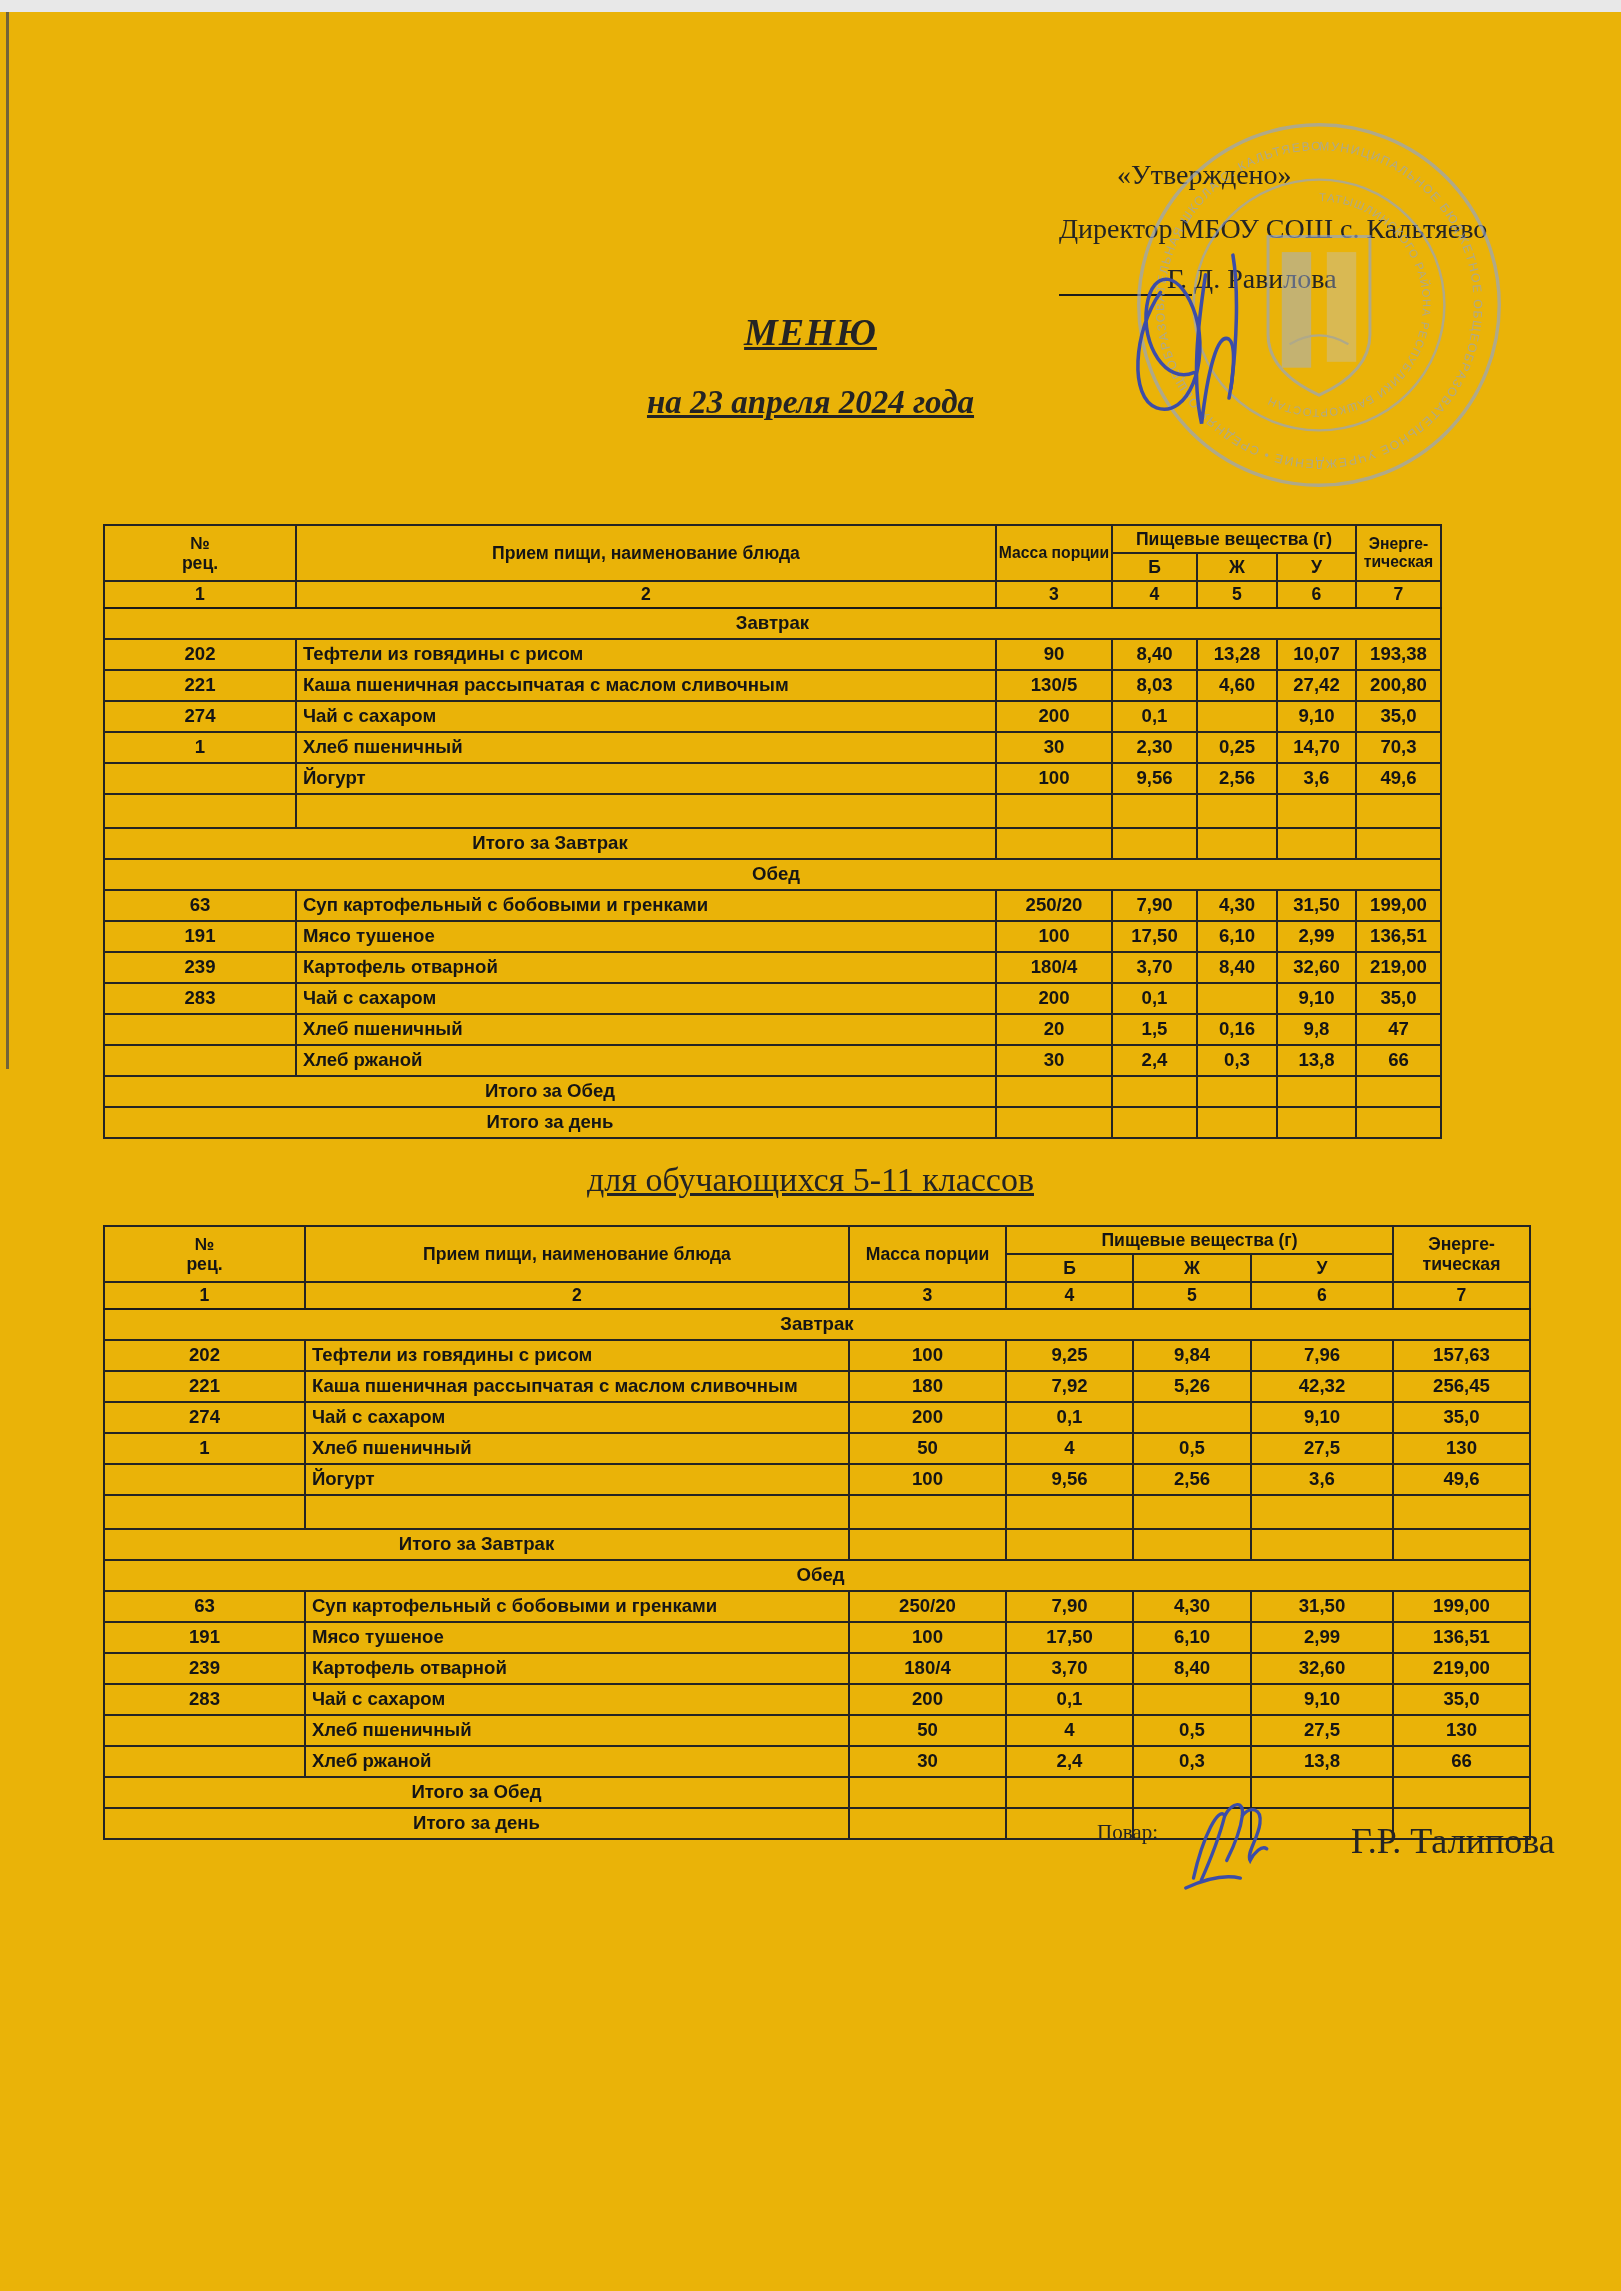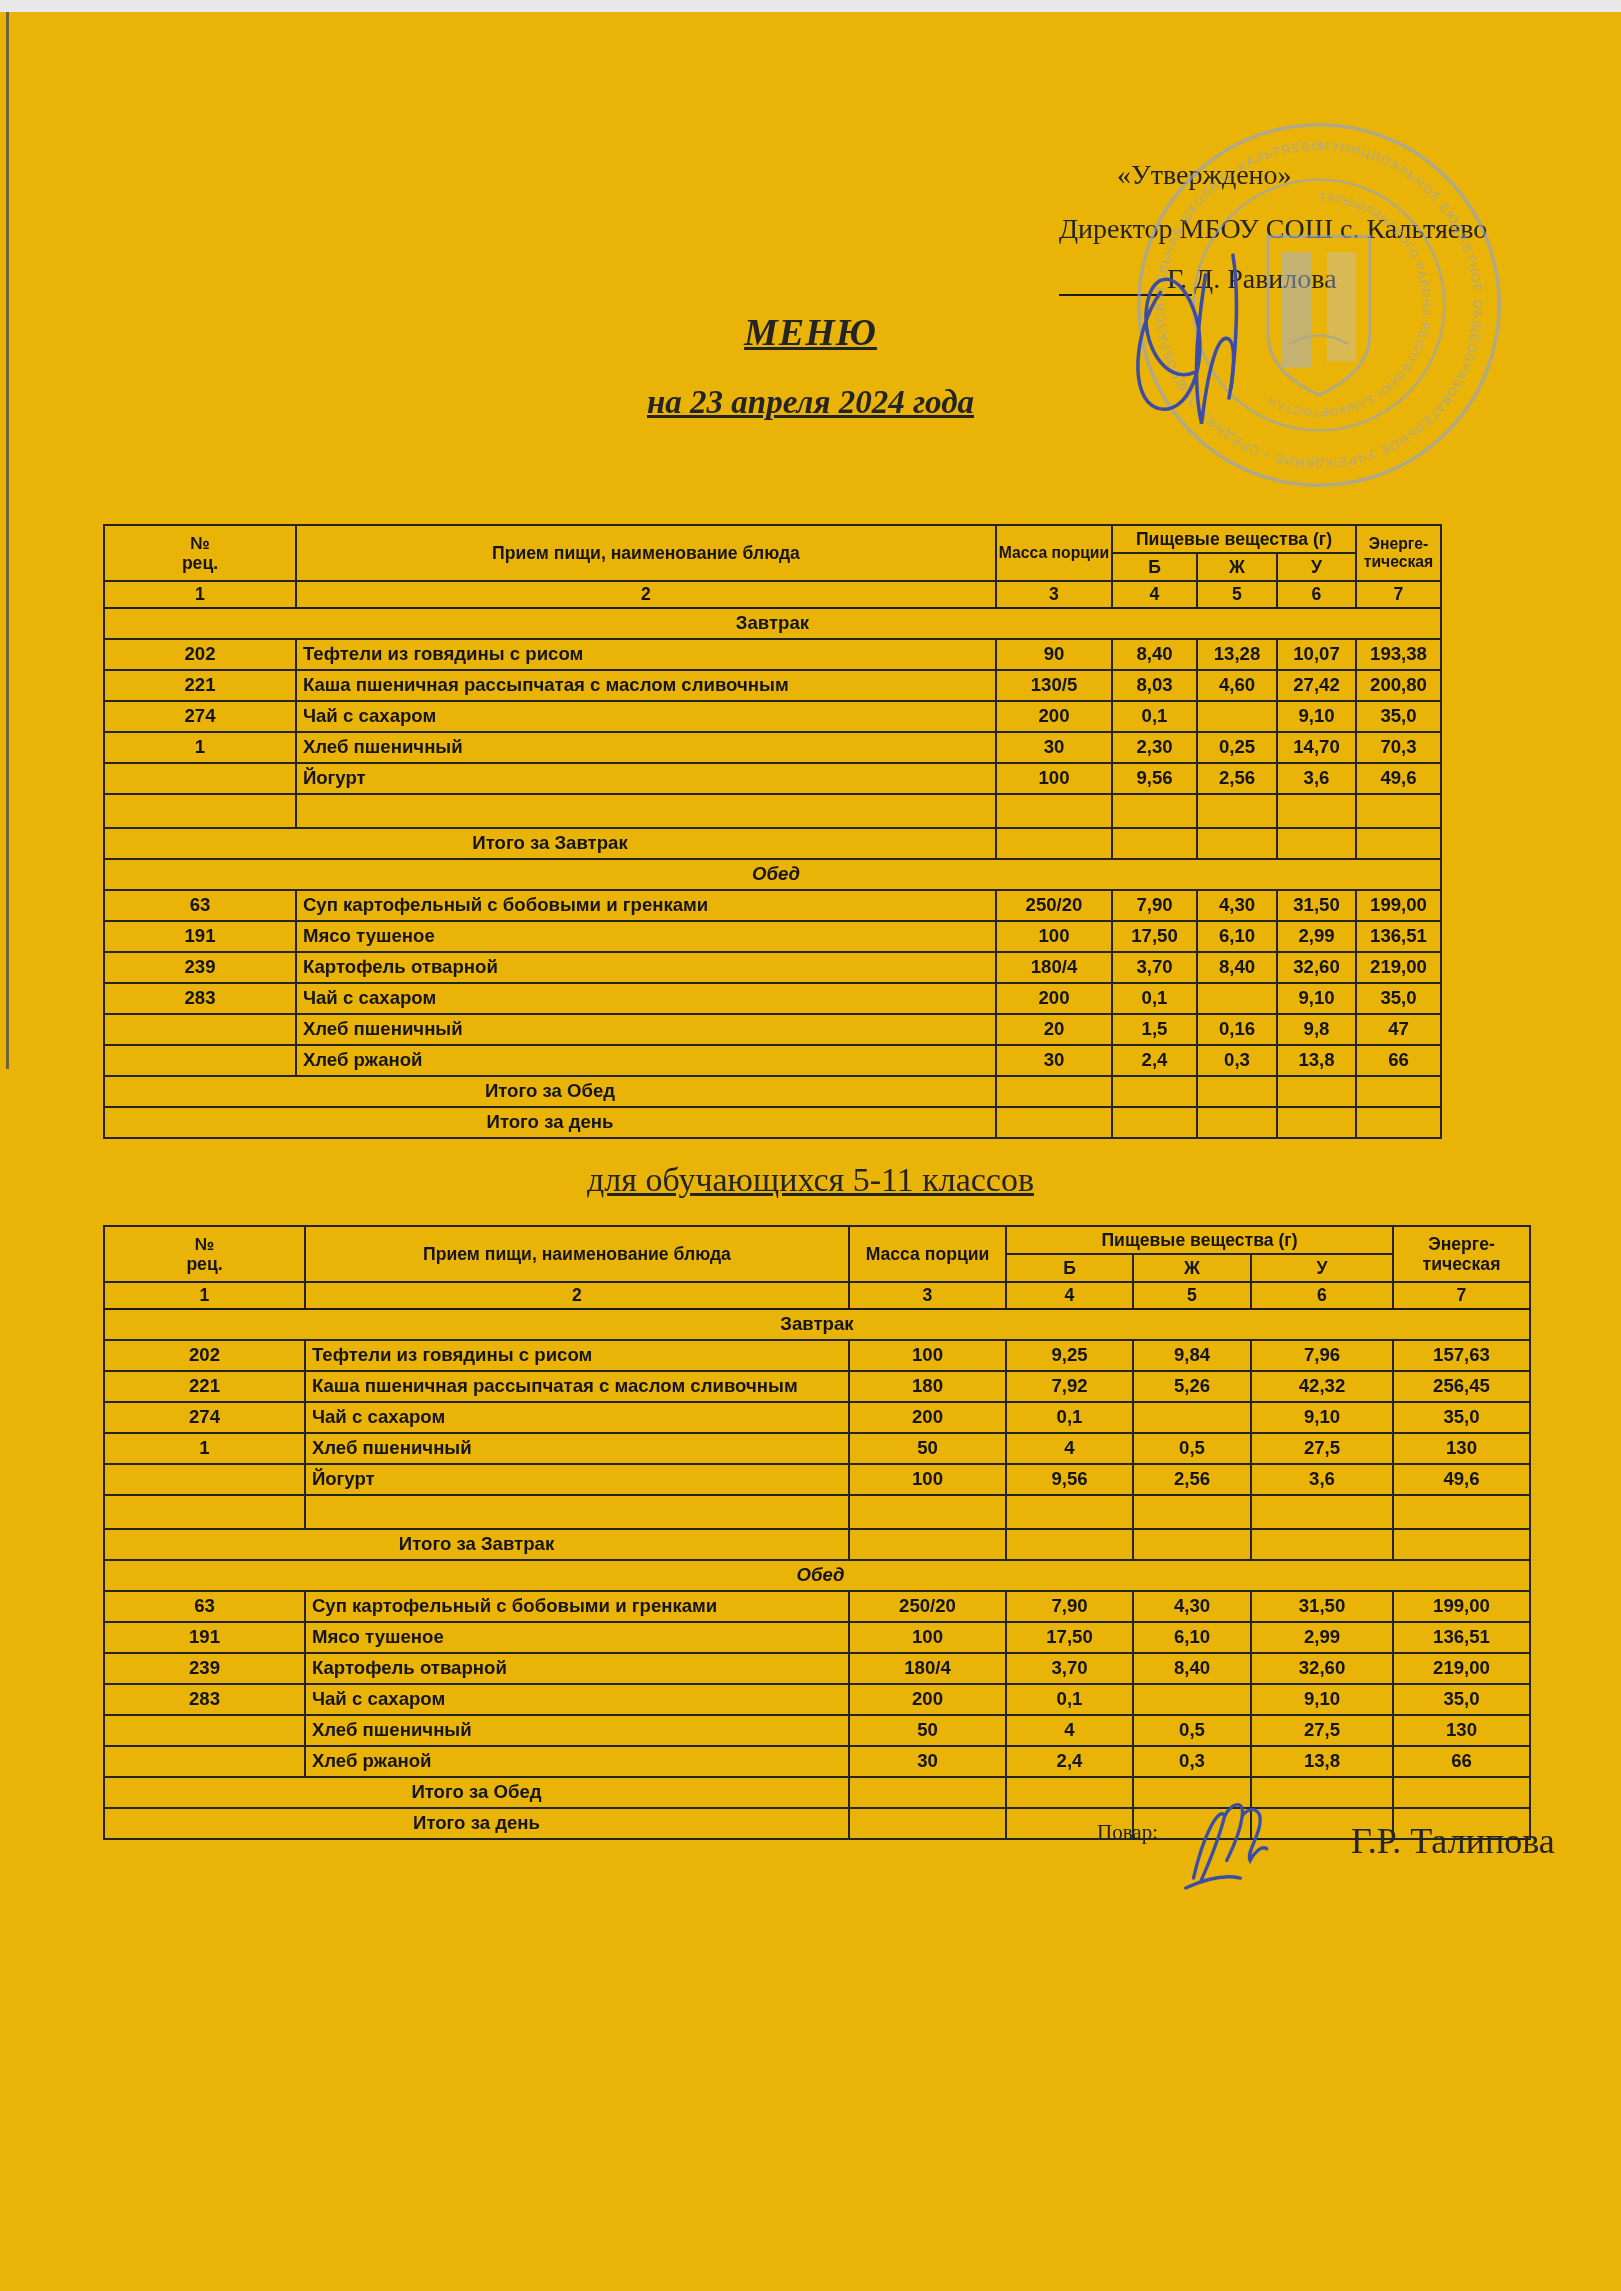--- a/index.html
+++ b/index.html
@@ -36,21 +36,21 @@
   .t1 .c1{width:192px}.t1 .c2{width:700px}.t1 .c3{width:116px}
   .t1 .c4{width:85px}.t1 .c5{width:80px}.t1 .c6{width:79px}.t1 .c7{width:85px}
   .t2 .c1{width:201px}.t2 .c2{width:544px}.t2 .c3{width:157px}
   .t2 .c4{width:127px}.t2 .c5{width:118px}.t2 .c6{width:142px}.t2 .c7{width:137px}
   .t1 .th-mass{font-size:15.7px; white-space:nowrap; padding:2.9px 0;}
   .t1 .th-energy{font-size:15.7px;}
   .colnum td{font-weight:bold; font-size:17.6px; text-align:center; height:24.5px;
              border-bottom:2.9px solid #1a1a1a; padding:0;}
   .menu-table tbody td{font-weight:bold; font-size:18.6px; height:29px; padding:0 5.9px;}
   td.sec{font-size:17.6px; height:25.5px; padding-left:9.8px;text-align:center;}
-  td.sec.indent{padding-left:13px;font-style:italic;}
+  td.sec.indent{padding-left:13px;}
   td.total-label{font-size:17.6px; height:29px; padding-left:5.9px;text-align:center;}
   td.no-cell, td.num{text-align:center; padding:0 2px;}
   tr.empty-row td{height:32px;}
   
   .cook-label{left:1097px; top:1808px; font-size:21px;}
   .cook-name{left:1351px; top:1808px; font-size:36px;}
   
   .stamp{left:1127px; top:101px; opacity:.62;}
   .dir-sig{left:1123px; top:204px;}
   .cook-sig{left:1172px; top:1776px;}

